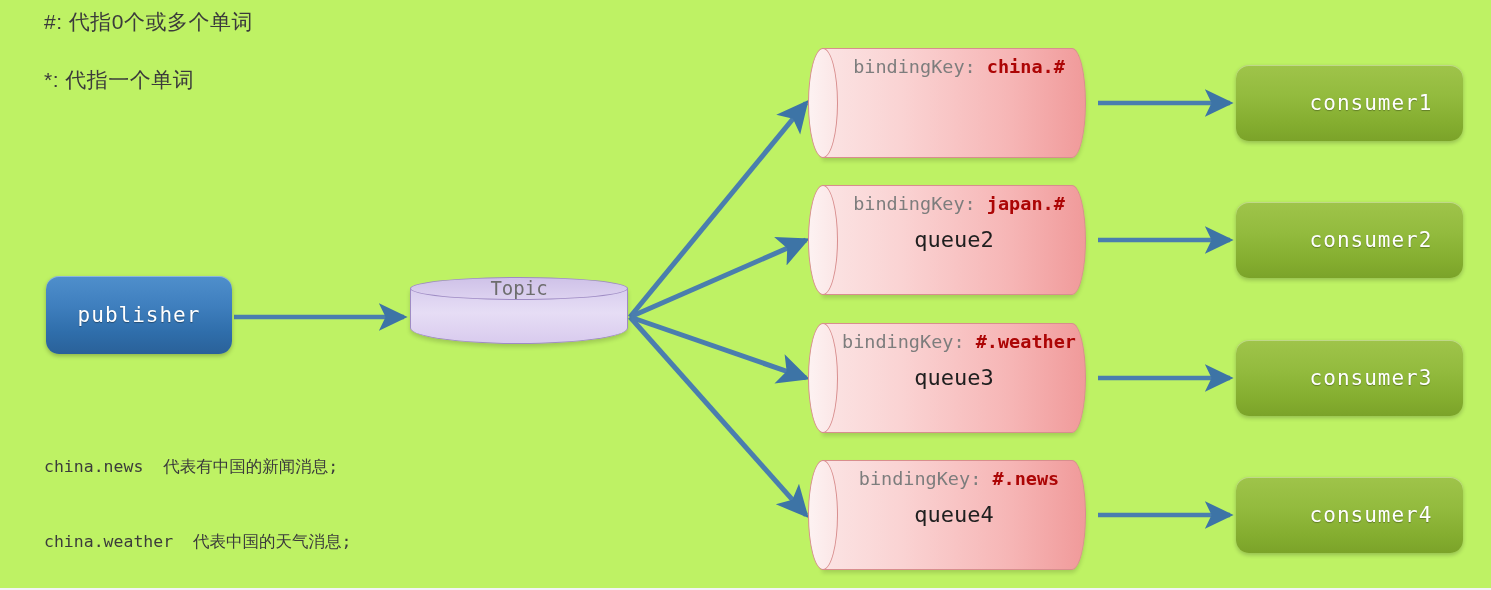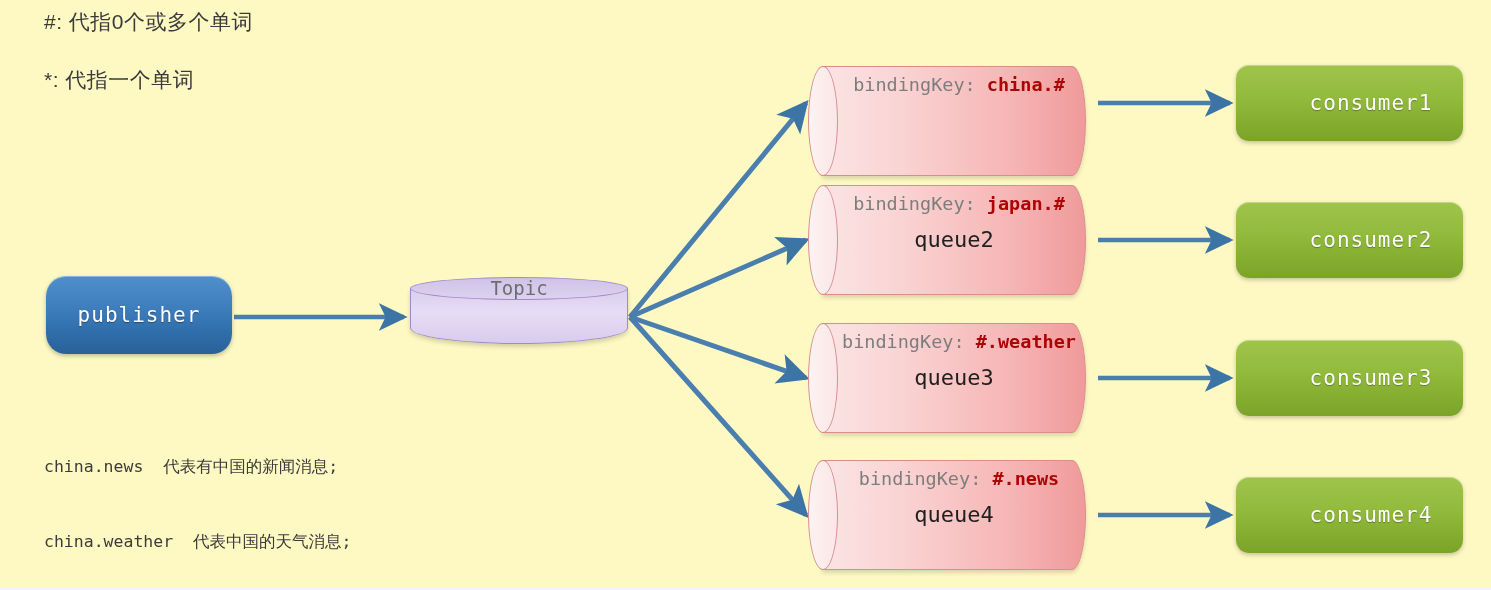--- a/index.html
+++ b/index.html
@@ -4,21 +4,21 @@
 <style>
   html, body {
     margin: 0;
     padding: 0;
     background: #ffffff;
   }
   #canvas {
     position: relative;
     width: 1491px;
     height: 590px;
-    background: #fef9c3;
+    background: #bef264;
     overflow: hidden;
     font-family: "Liberation Sans", sans-serif;
     border-bottom: 2px solid #f2f4f7;
     box-sizing: border-box;
   }
 
   
   .note {
     position: absolute;
     color: #3b3b3b;
@@ -43,21 +43,21 @@
   }
   #legend div { white-space: pre; }
 
   
   #publisher {
     position: absolute;
     left: 46px;
     top: 276px;
     width: 186px;
     height: 78px;
-    border-radius: 20px;
+    border-radius: 13px;
     background: linear-gradient(to bottom, #4f8fcc 0%, #3f7fbe 38%, #2f6eab 72%, #2a6199 100%);
     box-shadow: 0 2px 4px rgba(0,0,0,0.25), inset 0 1px 0 rgba(255,255,255,0.35);
     display: flex;
     align-items: center;
     justify-content: center;
   }
   #publisher .lbl {
     font-family: "DejaVu Sans Mono", monospace;
     font-size: 21px;
     color: #ffffff;
@@ -231,21 +231,21 @@
   <div id="publisher">
     <span class="lbl">publisher</span>
   </div>
 
   <div id="exchange">
     <div class="body"></div>
     <div class="top-ellipse"></div>
     <div class="t-topic">Topic</div>
   </div>
 
-  <div class="queue" style="left:808px; top:48px;margin-top:18px;">
+  <div class="queue" style="left:808px; top:48px;">
     <div class="qbody"></div>
     <div class="qcap"></div>
     <div class="qkey">
       <span class="k-label">bindingKey:</span>
       <span class="k-val">china.#</span>
     </div>
   </div>
 
   <div class="queue" style="left:808px; top:185px;">
     <div class="qbody"></div>

